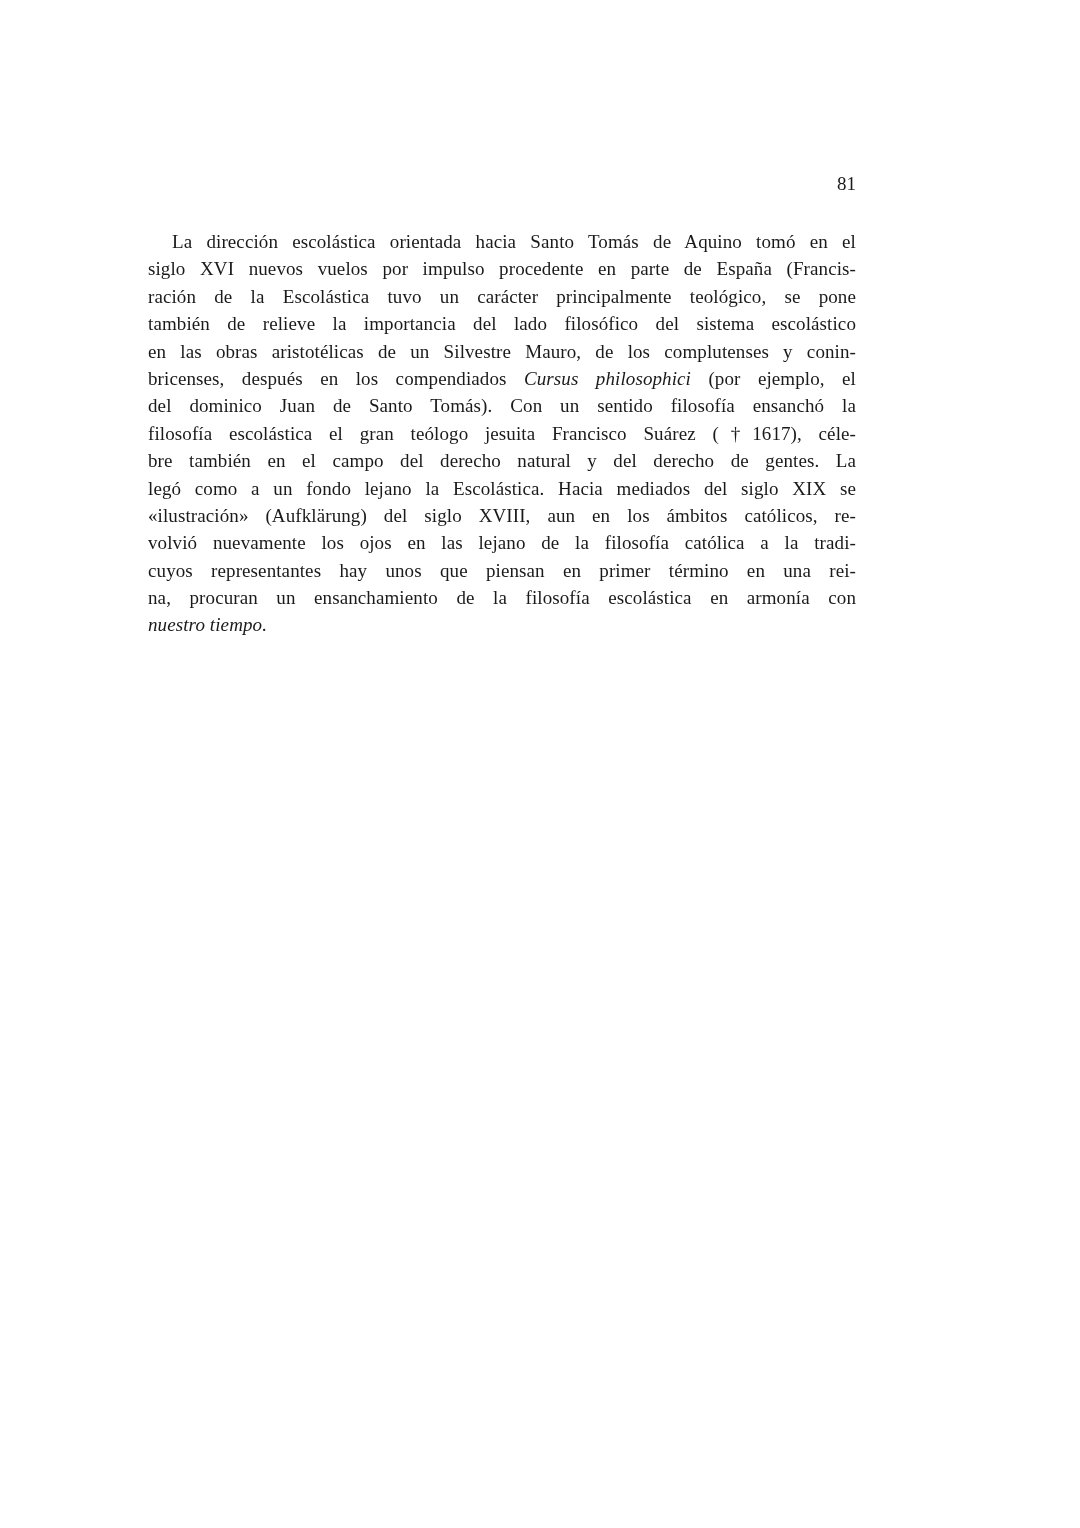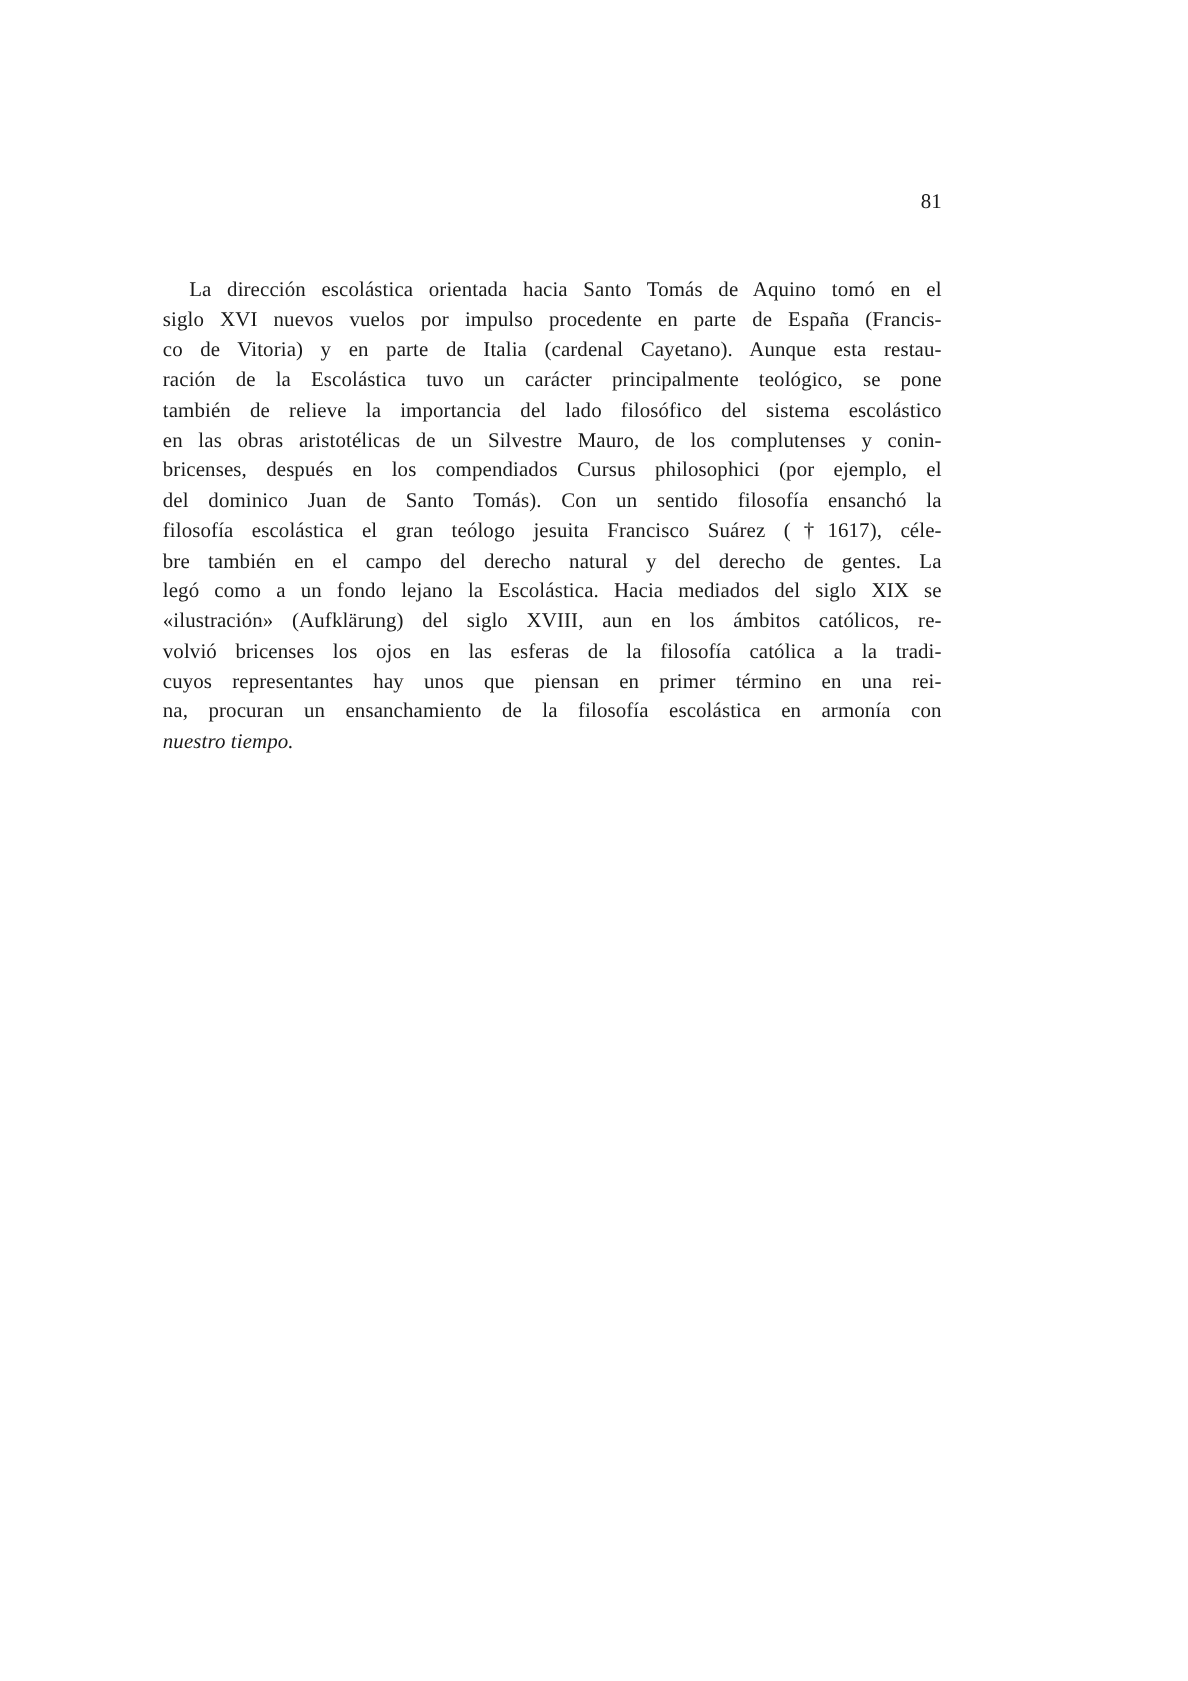--- a/index.html
+++ b/index.html
@@ -35,47 +35,46 @@
     font-size: 19px;
     line-height: 27.4px;
     height: 27.4px;
     text-align: justify;
     text-align-last: justify;
     -moz-text-align-last: justify;
     letter-spacing: 0.1px;
   }
   .text-line.first {
     text-indent: 24px;
-    margin-top: 22px;
   }
   .text-line.last {
     text-align-last: left;
     font-style: italic;
     -moz-text-align-last: left;
   }
   .text-line .seg-italic {
+    font-style: italic;
   }
 </style>
 </head>
 <body>
 
 <div class="page">
   <div class="page-number">81</div>
 
   <div class="text-block">
       <div class="text-line first"><span class="seg-regular">La dirección escolástica orientada hacia Santo Tomás de Aquino tomó en el</span></div>
       <div class="text-line"><span class="seg-regular">siglo XVI nuevos vuelos por impulso procedente en parte de España (Francis-</span></div>
-      <div class="text-line"><span class="seg-regular">co de Vitoria) y en parte de Italia (cardenal Cayetano). Aunque esta restau-</span></div>
       <div class="text-line"><span class="seg-regular">ración de la Escolástica tuvo un carácter principalmente teológico, se pone</span></div>
       <div class="text-line"><span class="seg-regular">también de relieve la importancia del lado filosófico del sistema escolástico</span></div>
       <div class="text-line"><span class="seg-regular">en las obras aristotélicas de un Silvestre Mauro, de los complutenses y conin-</span></div>
       <div class="text-line"><span class="seg-regular">bricenses, después en los compendiados </span><span class="seg-italic">Cursus philosophici</span><span class="seg-regular"> (por ejemplo, el</span></div>
       <div class="text-line"><span class="seg-regular">del dominico Juan de Santo Tomás). Con un sentido filosofía ensanchó la</span></div>
       <div class="text-line"><span class="seg-regular">filosofía escolástica el gran teólogo jesuita Francisco Suárez (†1617), céle-</span></div>
       <div class="text-line"><span class="seg-regular">bre también en el campo del derecho natural y del derecho de gentes. La</span></div>
       <div class="text-line"><span class="seg-regular">legó como a un fondo lejano la Escolástica. Hacia mediados del siglo XIX se</span></div>
       <div class="text-line"><span class="seg-regular">«ilustración» (Aufklärung) del siglo XVIII, aun en los ámbitos católicos, re-</span></div>
-      <div class="text-line"><span class="seg-regular">volvió bricenses los ojos en las esferas de la filosofía católica a la tradi-</span></div>
+      <div class="text-line"><span class="seg-regular">volvió nuevamente los ojos en las lejano de la filosofía católica a la tradi-</span></div>
       <div class="text-line"><span class="seg-regular">cuyos representantes hay unos que piensan en primer término en una rei-</span></div>
       <div class="text-line"><span class="seg-regular">na, procuran un ensanchamiento de la filosofía escolástica en armonía con</span></div>
       <div class="text-line last"><span class="seg-regular">nuestro tiempo.</span></div>
     </div>
 </div>
 
 </body></html>

